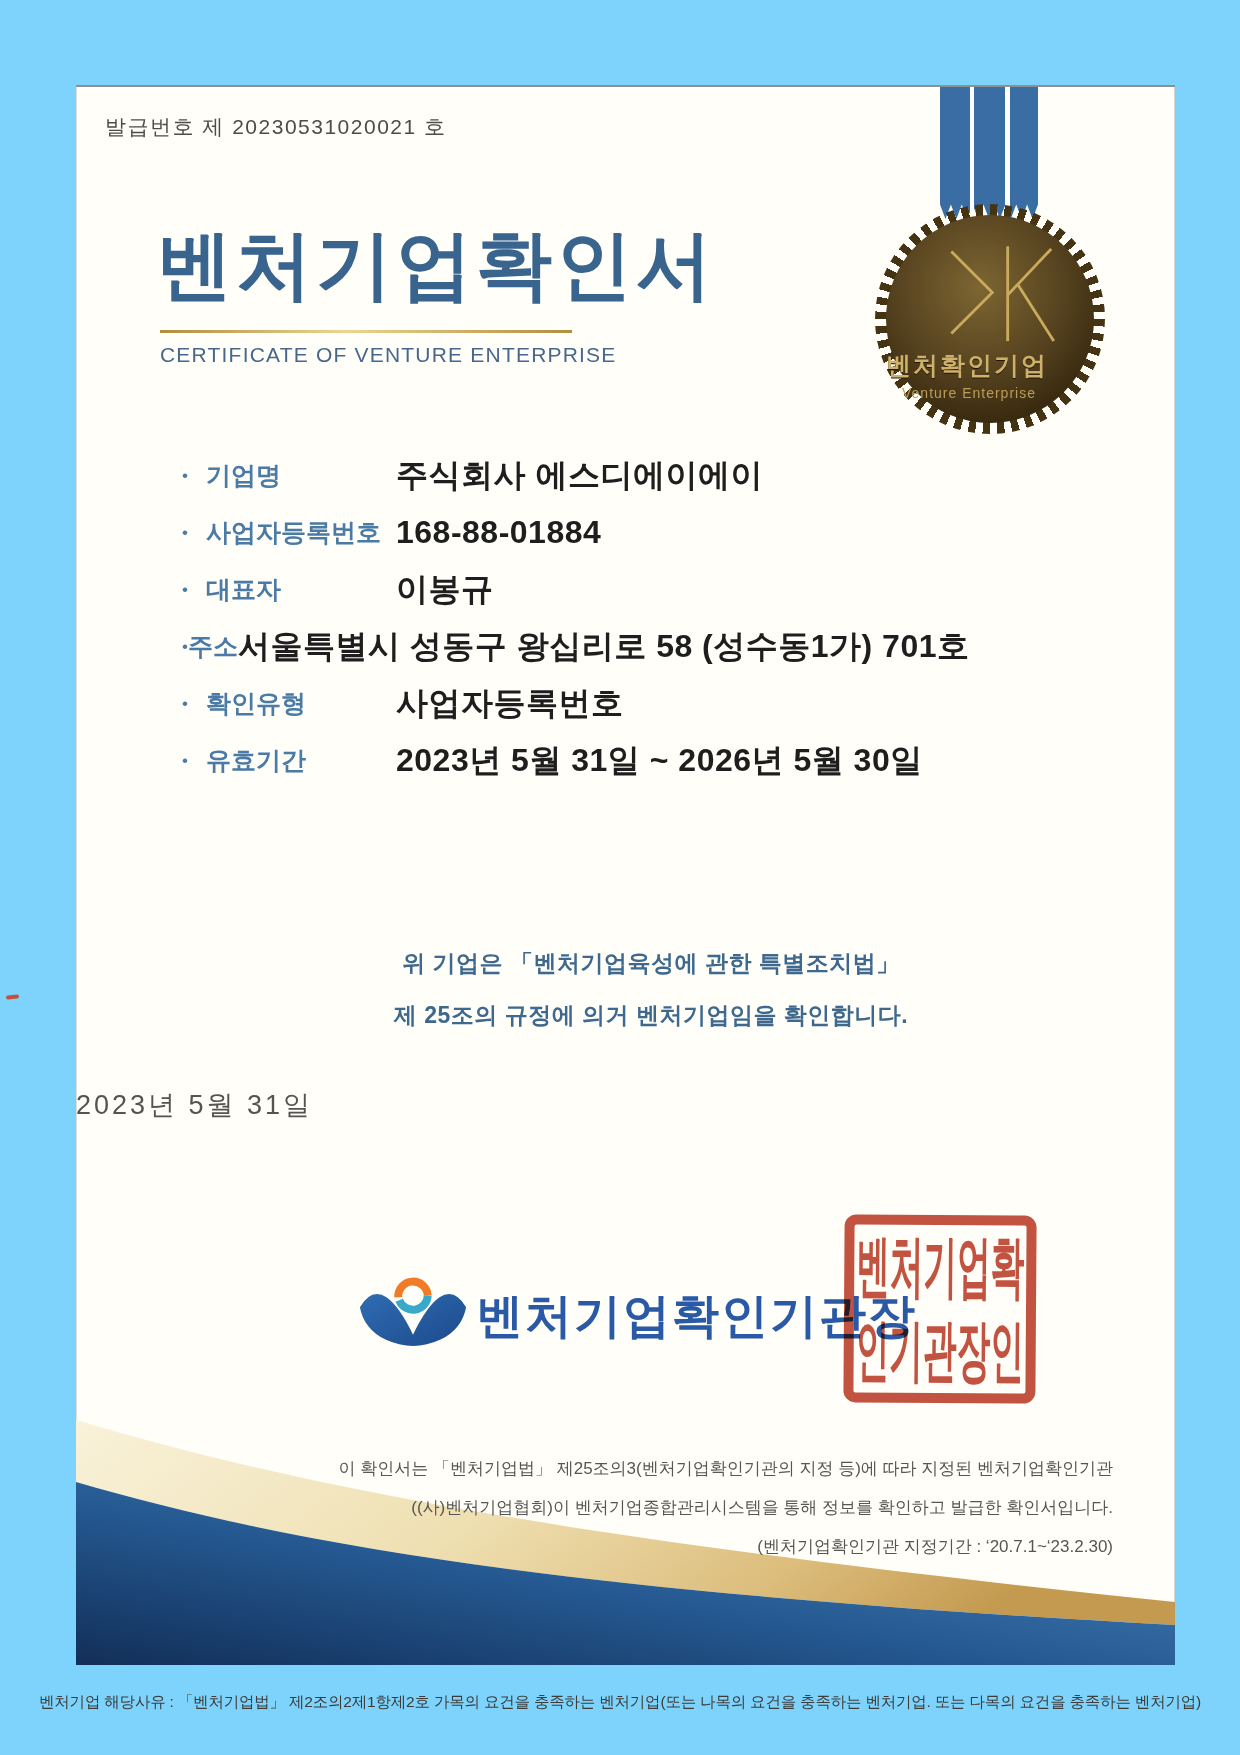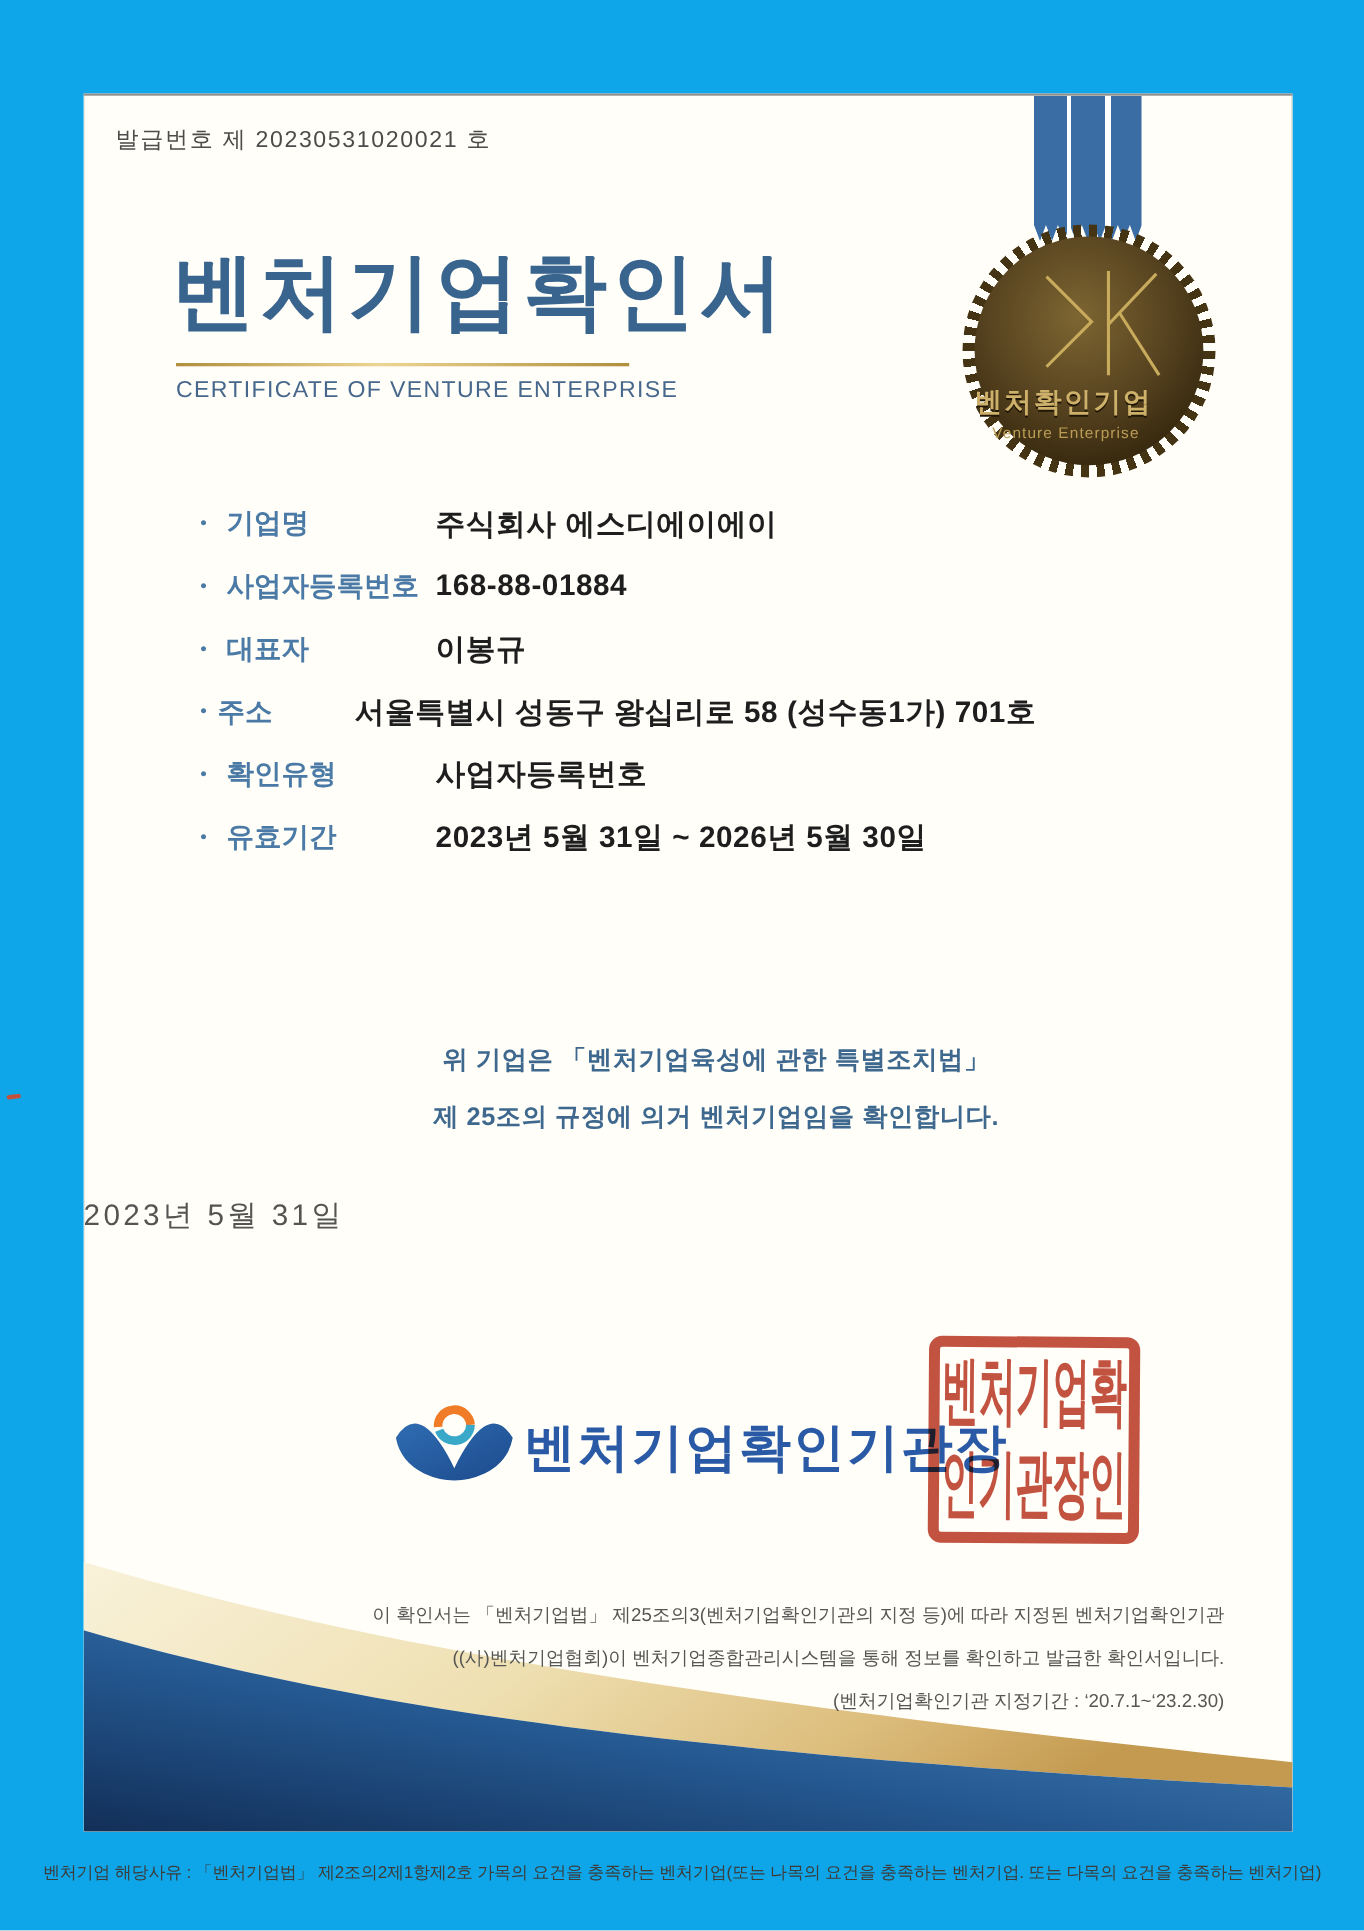--- a/index.html
+++ b/index.html
@@ -1,18 +1,18 @@
 <!DOCTYPE html>
 <html><head>
 <meta charset="utf-8">
 <style>
   html,body{margin:0;padding:0;background:#e8e8e6;}
   .canvas{
     position:relative;width:1240px;height:1755px;margin:0 auto;
-    background:#0ea5e9;overflow:hidden;
+    background:#7dd3fc;overflow:hidden;
     font-family:"Liberation Sans","DejaVu Sans",sans-serif;
   }
   
   .page{
     position:absolute;left:76px;top:85px;width:1099px;height:1578px;
     background:#fffef8;
     border-top:2px solid #8f8f8d;
     box-shadow:inset 1px 0 0 #dedcd6,inset -1px 0 0 #d6d4ce,inset 0 -2px 0 #97968f;
   }
   .issue-line{
@@ -61,21 +61,21 @@
     text-shadow:0 1px 0 #1f1606;white-space:nowrap;
   }
   .medal-en{
     font-size:14px;color:#bb9d55;letter-spacing:1px;margin-top:3px;white-space:nowrap;margin-left:16px;
   }
   
   .fields{position:absolute;left:106px;top:360px;width:760px;}
   .field-row{display:flex;align-items:center;height:57px;}
   .bullet{width:24px;color:#4a7aa5;font-size:17px;line-height:1;}
   .flabel{width:190px;font-size:25px;font-weight:bold;color:#4a7aa5;white-space:nowrap;}
-  .fvalue{font-size:27px;font-weight:bold;color:#1e1e1e;white-space:nowrap;letter-spacing:0.5px;}
+  .fvalue{font-size:32px;font-weight:bold;color:#1e1e1e;white-space:nowrap;letter-spacing:0.5px;}
   
   .statement{
     position:absolute;left:0;top:850px;width:1070px;text-align:center;
     font-size:23px;font-weight:bold;color:#3e688e;line-height:52px;letter-spacing:0.5px;padding-left:40px;
   }
   .issue-date{
     position:absolute;left:0;top:1000px;width:1070px;text-align:left;
     font-size:27px;color:#545452;letter-spacing:3px;
   }
   

